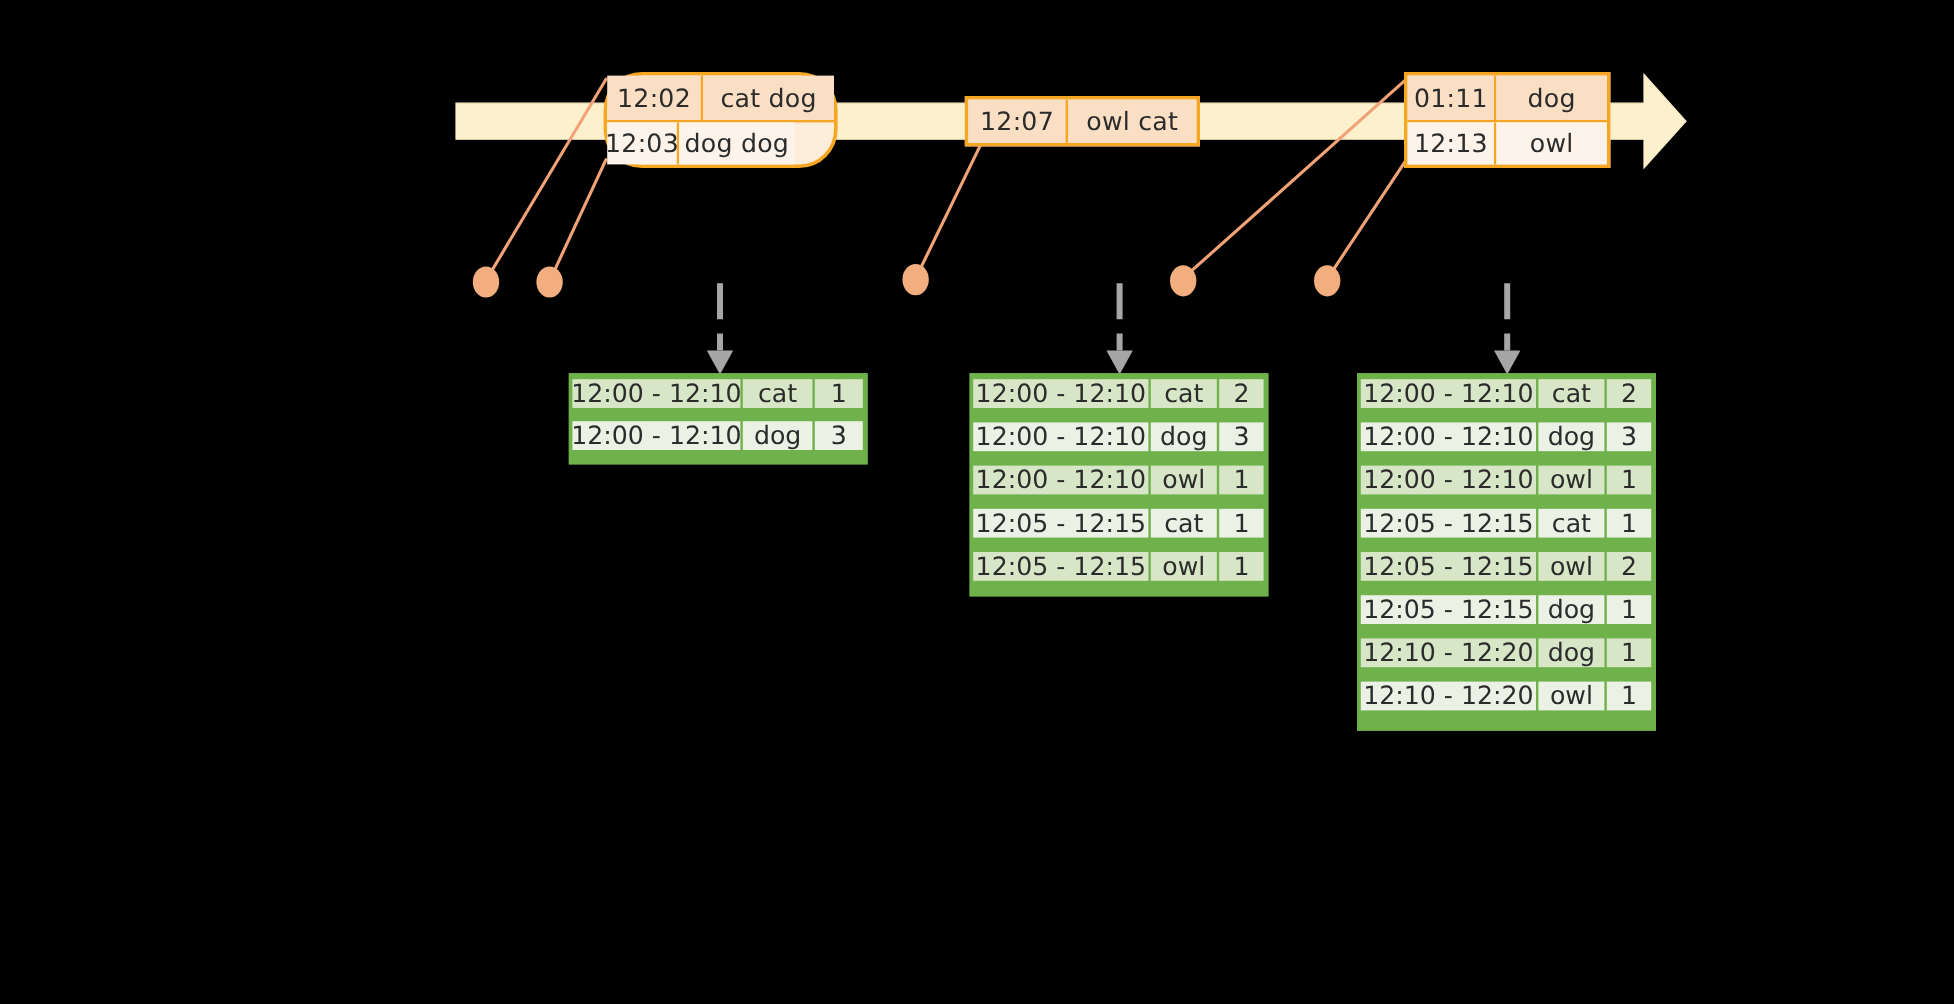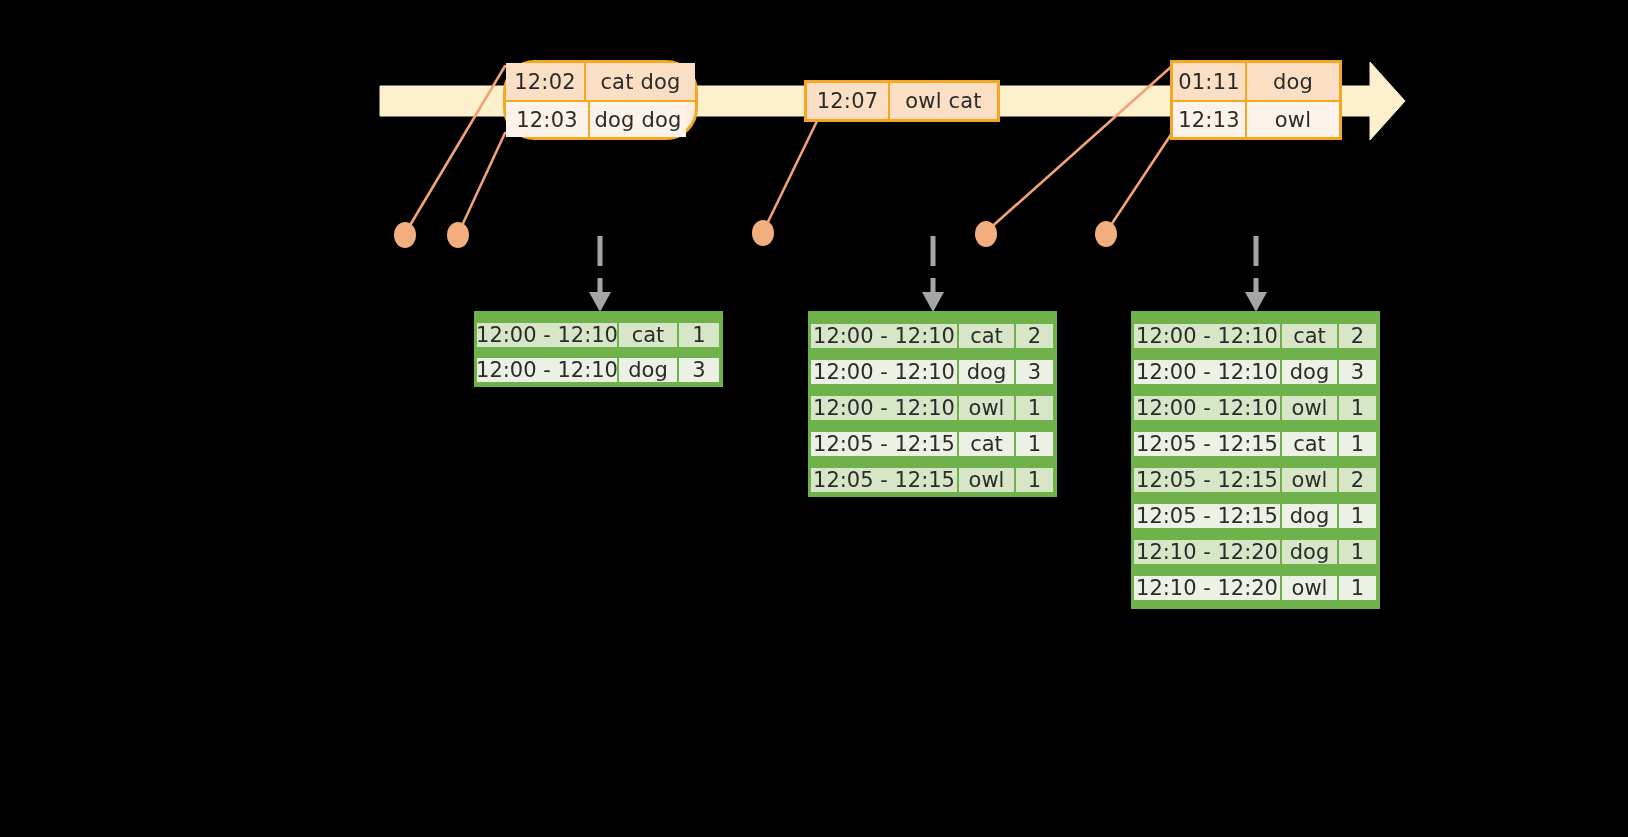--- a/index.html
+++ b/index.html
@@ -63,21 +63,21 @@
 
   
   .result-table {
     position: absolute;
     border: 3px solid #6FB14A;
     box-sizing: border-box;
     background: #6FB14A;
   }
   .rt-row {
     display: flex;
-    align-items: flex-end;
+    align-items: flex-start;
   }
   .rt-cell {
     display: flex;
     align-items: center;
     justify-content: center;
     box-sizing: border-box;
     font-size: 21px;
     color: #2b2b2b;
     white-space: nowrap;
     margin: 2px 1px;
@@ -132,21 +132,21 @@
       </g>
     </g>
   </svg>
 
   <div class="event-box" style="left:503px; top:60px; width:195px; height:80px;border-radius:32px;">
     <div class="event-row shade-a" style="height:37px;">
       <div class="ev-time" style="width:80px;">12:02</div>
       <div class="ev-words" style="width:109px;">cat dog</div>
     </div>
     <div class="event-row shade-b" style="height:37px;">
-      <div class="ev-time" style="width:84px;">12:03</div>
+      <div class="ev-time" style="width:60px;">12:03</div>
       <div class="ev-words" style="width:96px;">dog dog</div>
     </div>
   </div>
 
   <div class="event-box" style="left:804px; top:80px; width:196px; height:42px;">
     <div class="event-row shade-a" style="height:36px;">
       <div class="ev-time" style="width:83px;">12:07</div>
       <div class="ev-words" style="width:107px;">owl cat</div>
     </div>
   </div>

